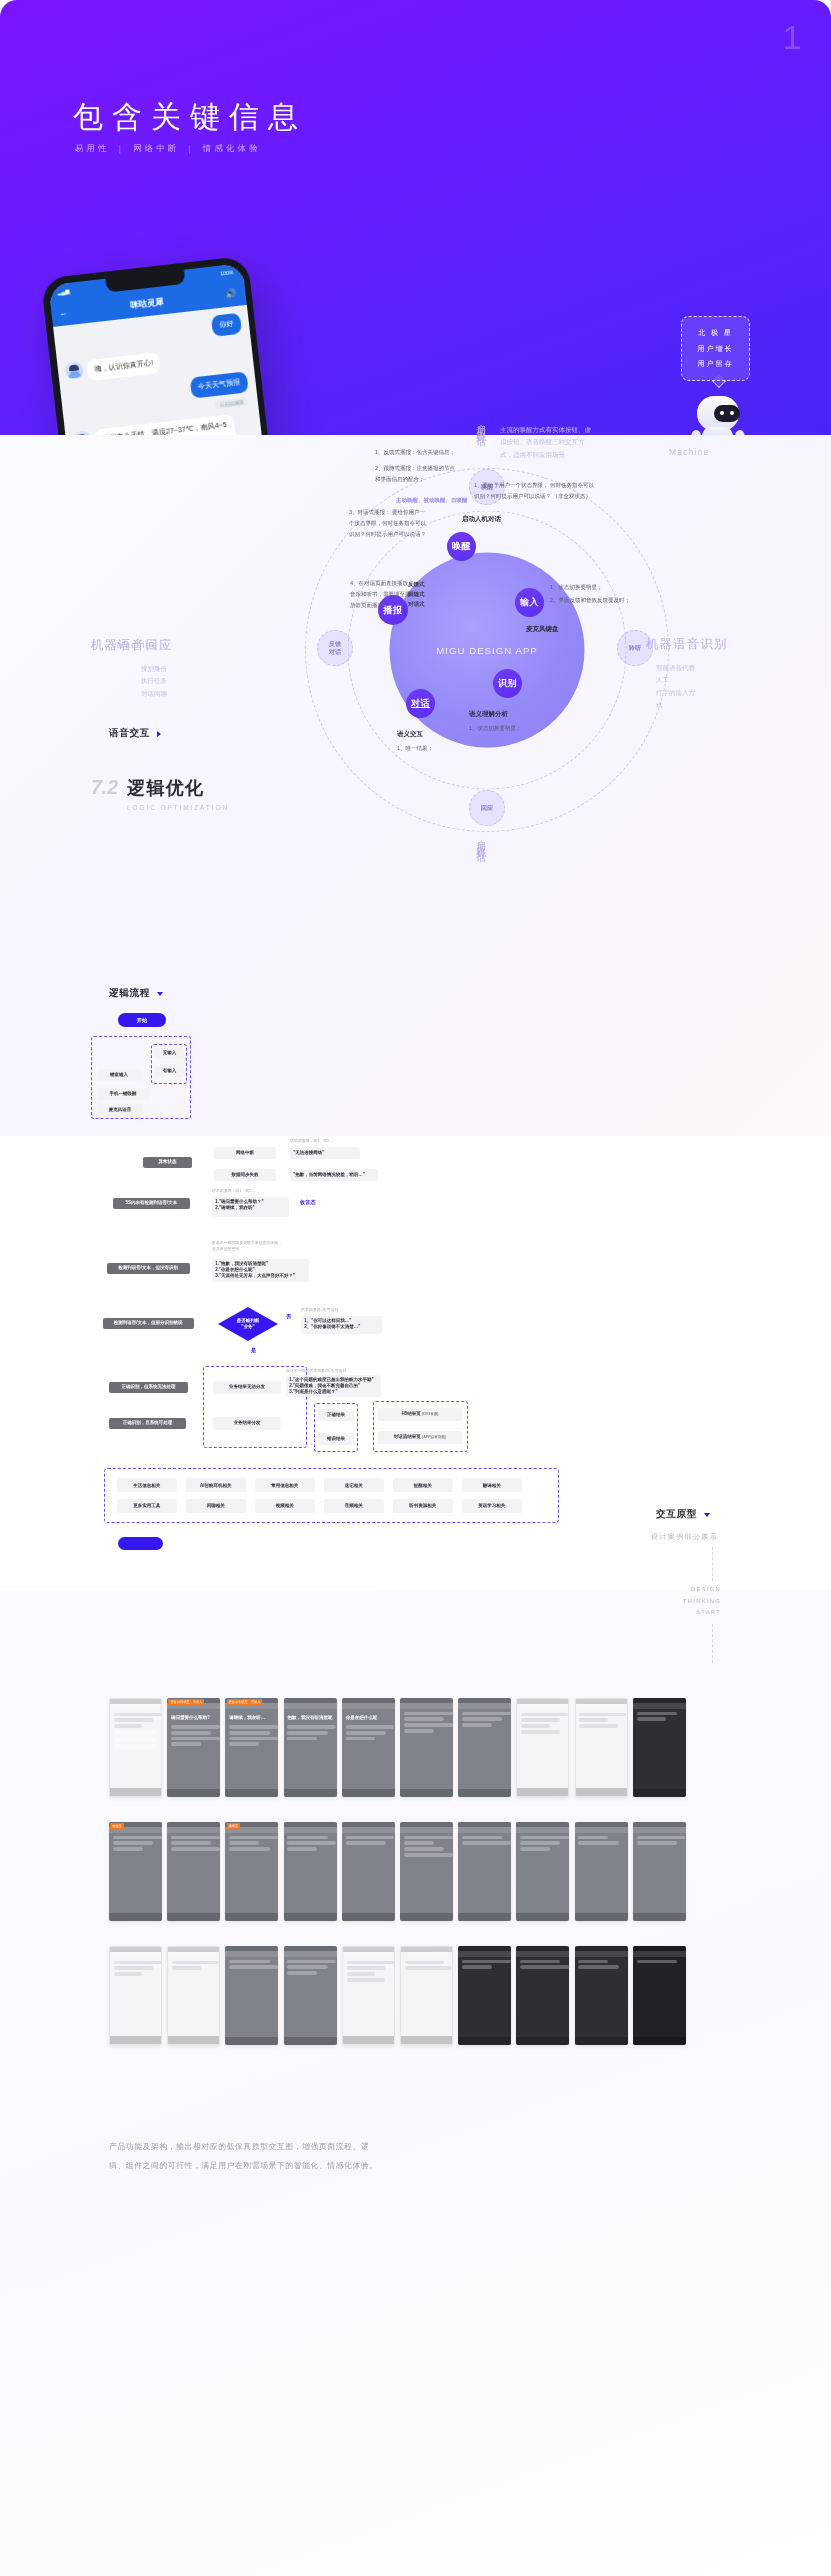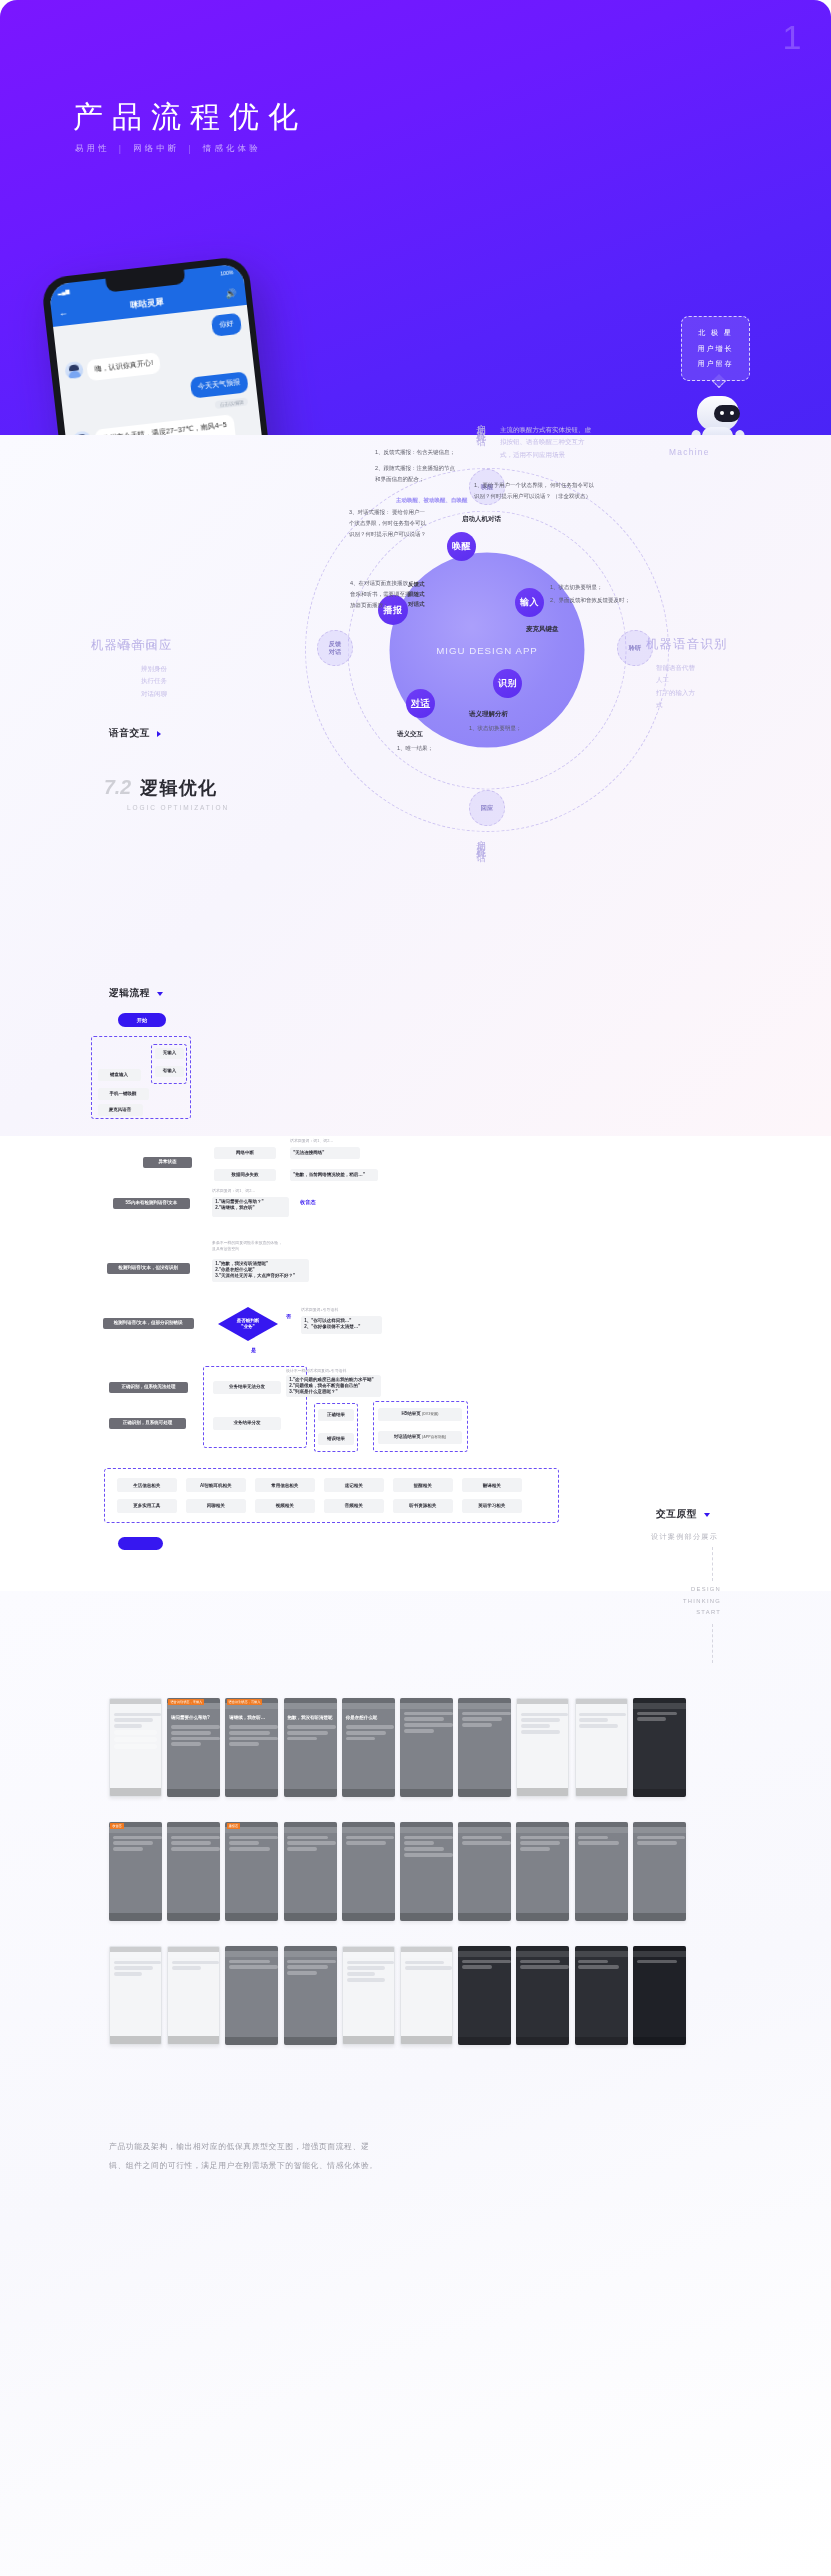--- a/index.html
+++ b/index.html
@@ -302,21 +302,21 @@
     position:absolute; left:109px; top:2137px; width:273px;
     font-size:7.8px; line-height:2.5; color:#9a9aa4; letter-spacing:0.6px;
   }
   .vdots { position:absolute; border-left:0.6px dashed #d6d6e0; }
 </style>
 </head>
 <body>
 
 <div class="hero">
   <div class="hero-num">1</div>
-  <div class="hero-title">产品流程优化</div>
+  <div class="hero-title">包含关键信息</div>
   <div class="hero-sub">
     <span>易用性</span>
     <span class="sep">|</span>
     <span>网络中断</span>
     <span class="sep">|</span>
     <span>情感化体验</span>
   </div>
 
   <div class="callout">
     <span>北 极 星</span>
@@ -425,21 +425,21 @@
   </div>
 </div>
 
 <div class="sec-bg"></div>
 
 <div class="h-inline" style="left:109px; top:727px;">
   <span>语音交互</span>
   <i class="tri-r"></i>
 </div>
 
-<div class="big-h" style="left:104px; top:776px;">
+<div class="big-h" style="left:91px; top:776px;">
   <span class="num">7.2</span>
   <span class="zh">逻辑优化</span>
 </div>
 <div class="big-h-en" style="left:127px; top:804px;">LOGIC OPTIMIZATION</div>
 
 <div class="diagram">
   <div class="ring r1"></div>
   <div class="ring r2"></div>
   <div class="core"></div>
   <div class="core-label">MIGU DESIGN APP</div>

